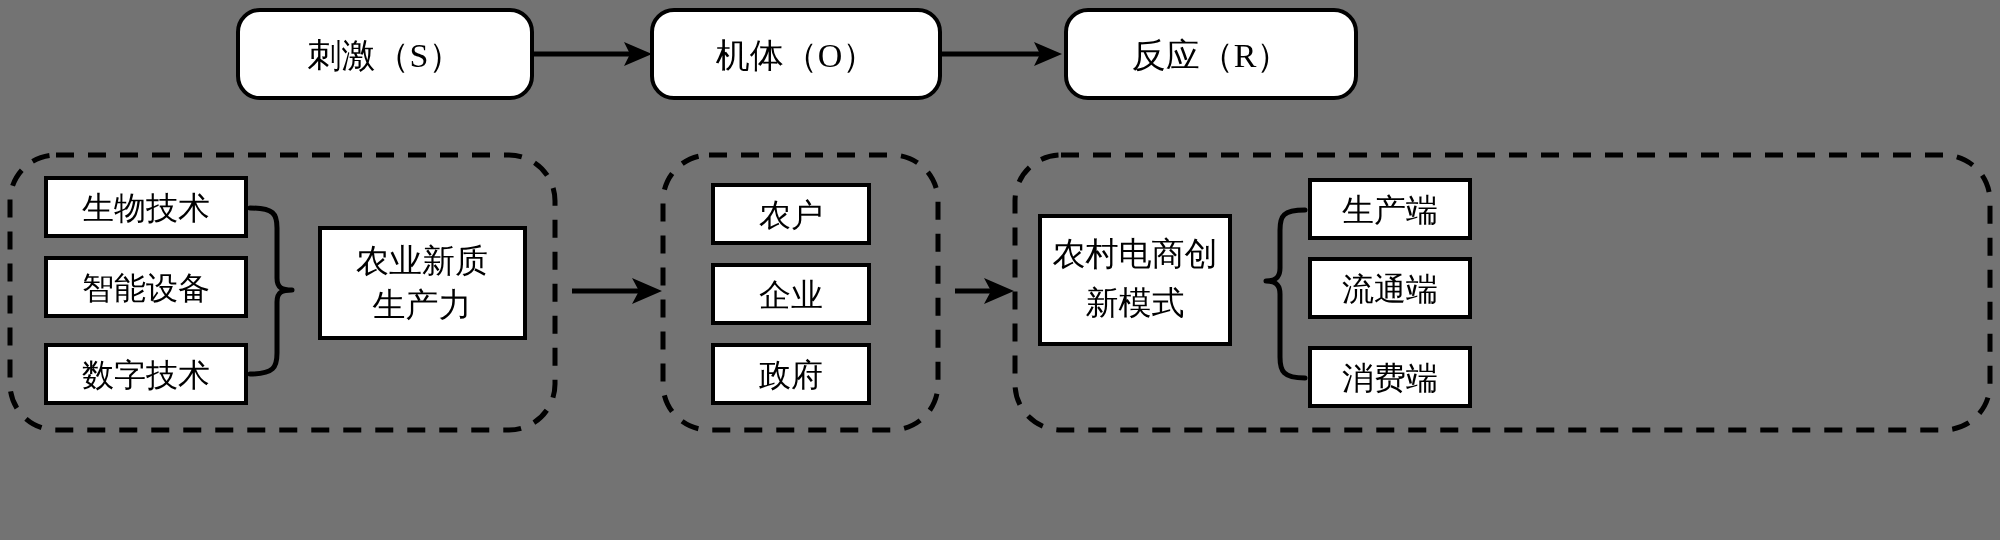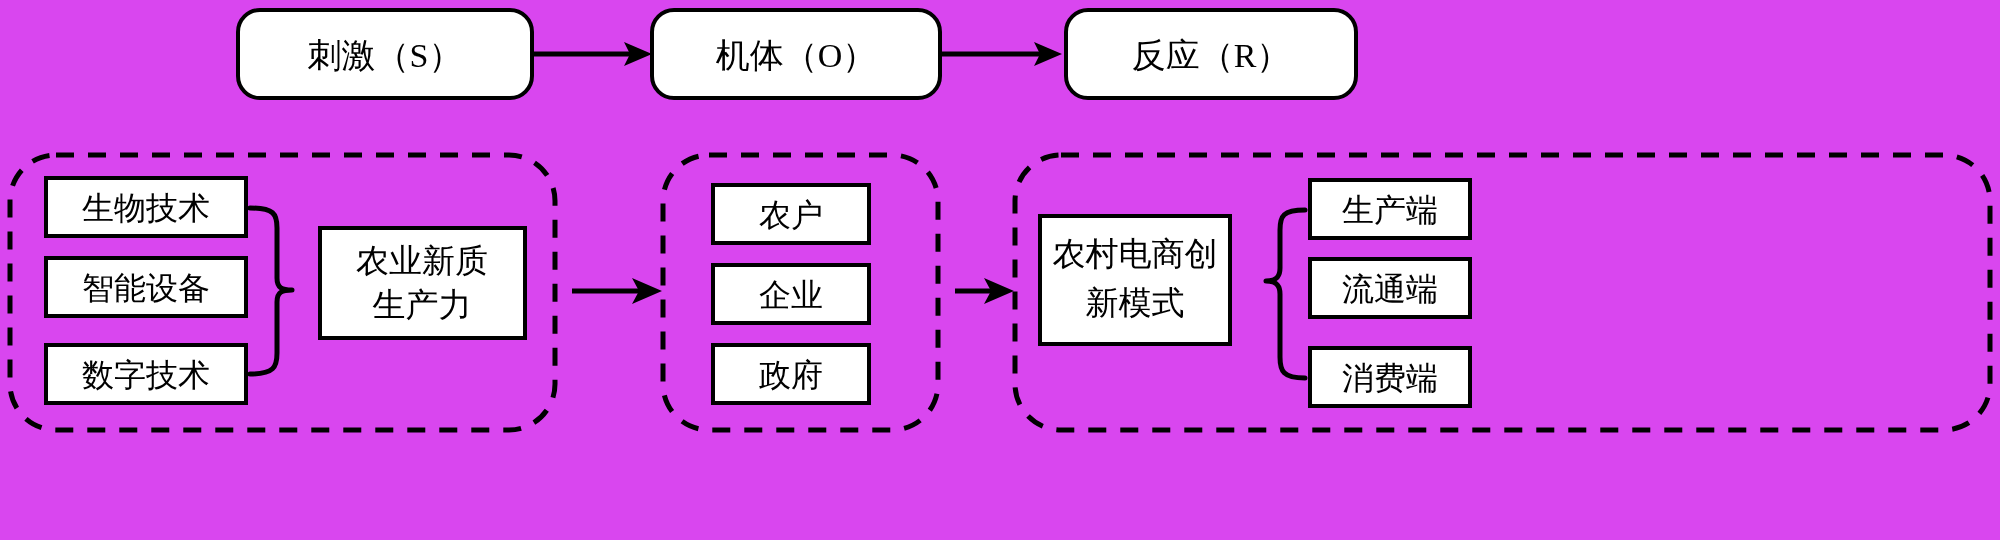--- a/index.html
+++ b/index.html
@@ -7,21 +7,21 @@
     padding: 0;
     background: #ffffff;
   }
   body {
     font-family: "Liberation Serif", "DejaVu Serif", serif;
   }
   #stage {
     position: relative;
     width: 2000px;
     height: 540px;
-    background: #d946ef;
+    background: #737373;
     overflow: hidden;
   }
   svg.layer {
     position: absolute;
     left: 0;
     top: 0;
     width: 2000px;
     height: 540px;
   }
   .lbl {

